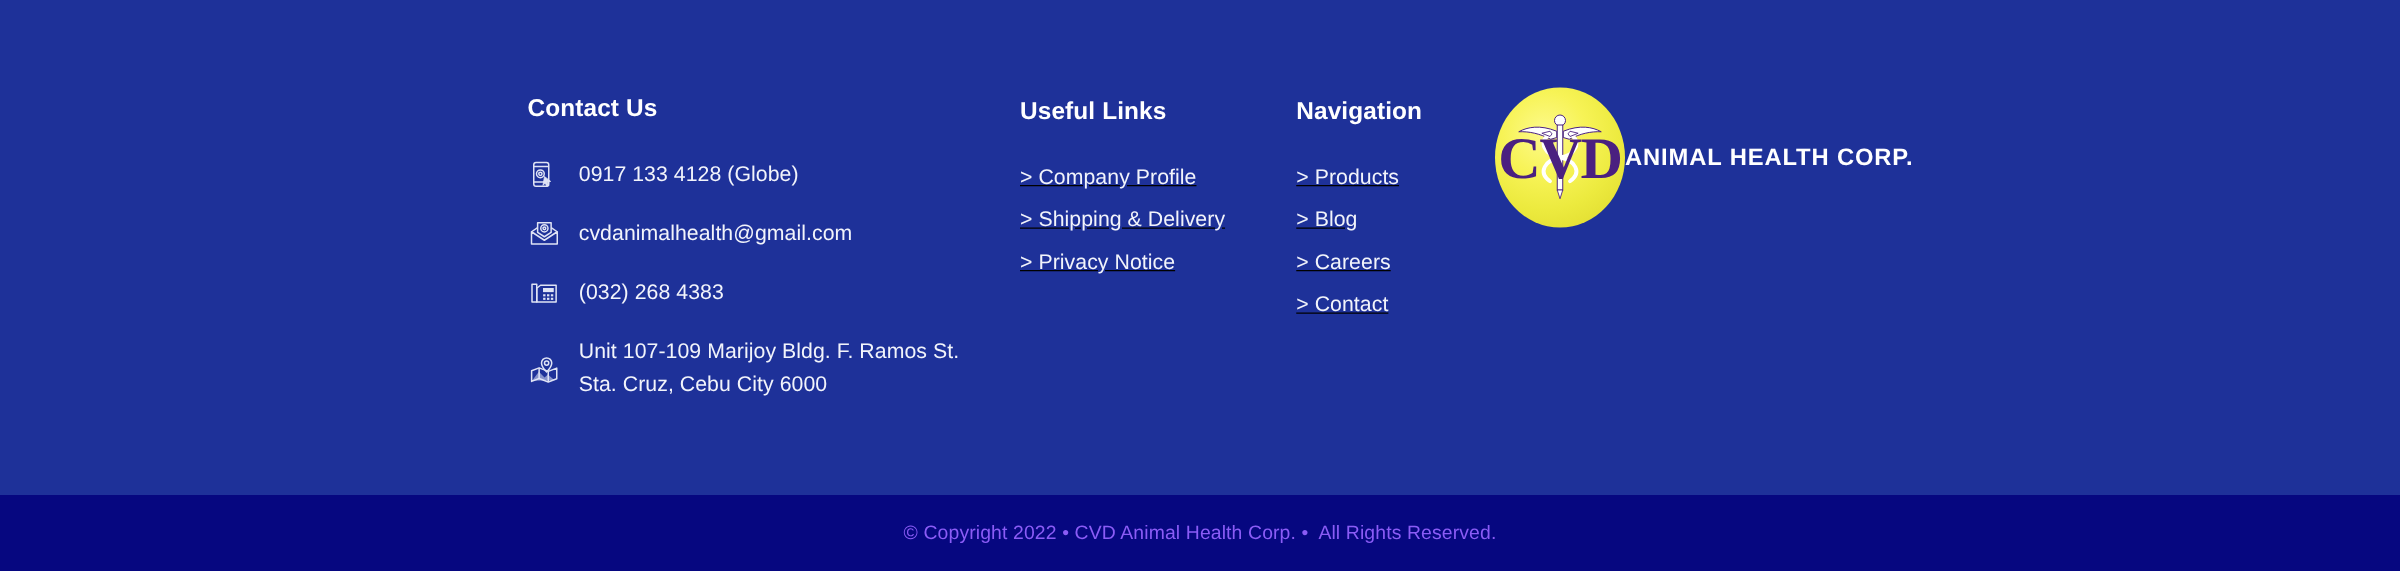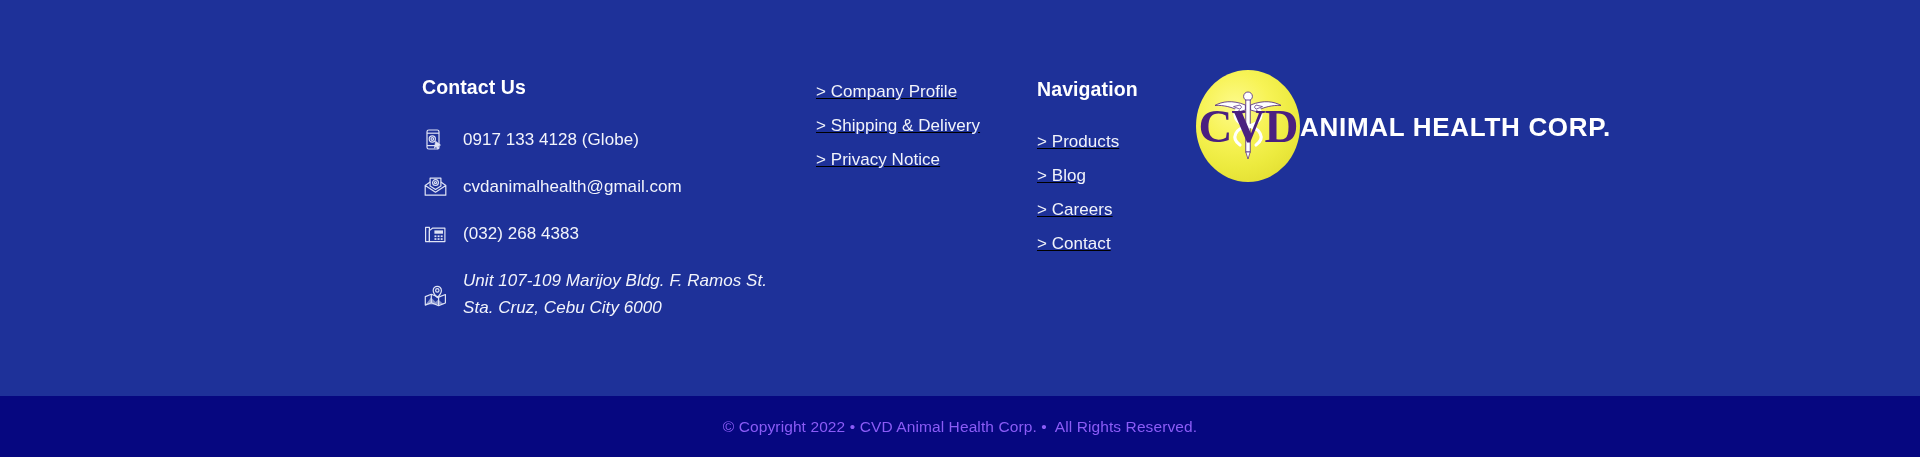--- a/index.html
+++ b/index.html
@@ -51,21 +51,21 @@
   #col-contact .col-title { margin-bottom: 27px; }
 
   .contact-list { display: flex; flex-direction: column; }
 
   .contact-item {
     display: flex;
     align-items: center;
     margin-bottom: 20px;
     min-height: 24px;
   }
-  .contact-item:last-child { margin-bottom: 4px; font-style: italic; }
+  .contact-item:last-child { margin-bottom: 4px; }
 
   .contact-icon {
     flex: 0 0 auto;
     width: 26px;
     height: 26px;
     margin-right: 15px;
     display: flex;
     align-items: center;
     justify-content: center;
     color: #dfe3f5;
@@ -122,21 +122,21 @@
     position: relative;
     display: flex;
     align-items: center;
     justify-content: center;
   }
 
   .logo-mark svg { display: block; }
 
   .brand-name {
     margin-top: 2px;
-    font-size: 26px;
+    font-size: 19px;
     font-weight: bold;
     color: #ffffff;
     letter-spacing: 0.7px;
     white-space: nowrap;
   }
 
   
   .copyright-bar {
     flex: 0 0 auto;
     height: 61px;
@@ -221,20 +221,21 @@
               </svg>
             </span>
             <span class="contact-text">Unit 107-109 Marijoy Bldg. F. Ramos St.
 Sta. Cruz, Cebu City 6000</span>
           </div>
 
         </div>
       </div>
 
       <div class="col" id="col-useful">
+        <div class="col-title">Useful Links</div>
         <div class="link-list">
           <div class="link-item">&gt; Company Profile</div>
           <div class="link-item">&gt; Shipping &amp; Delivery</div>
           <div class="link-item">&gt; Privacy Notice</div>
         </div>
       </div>
 
       <div class="col" id="col-nav">
         <div class="col-title">Navigation</div>
         <div class="link-list">

